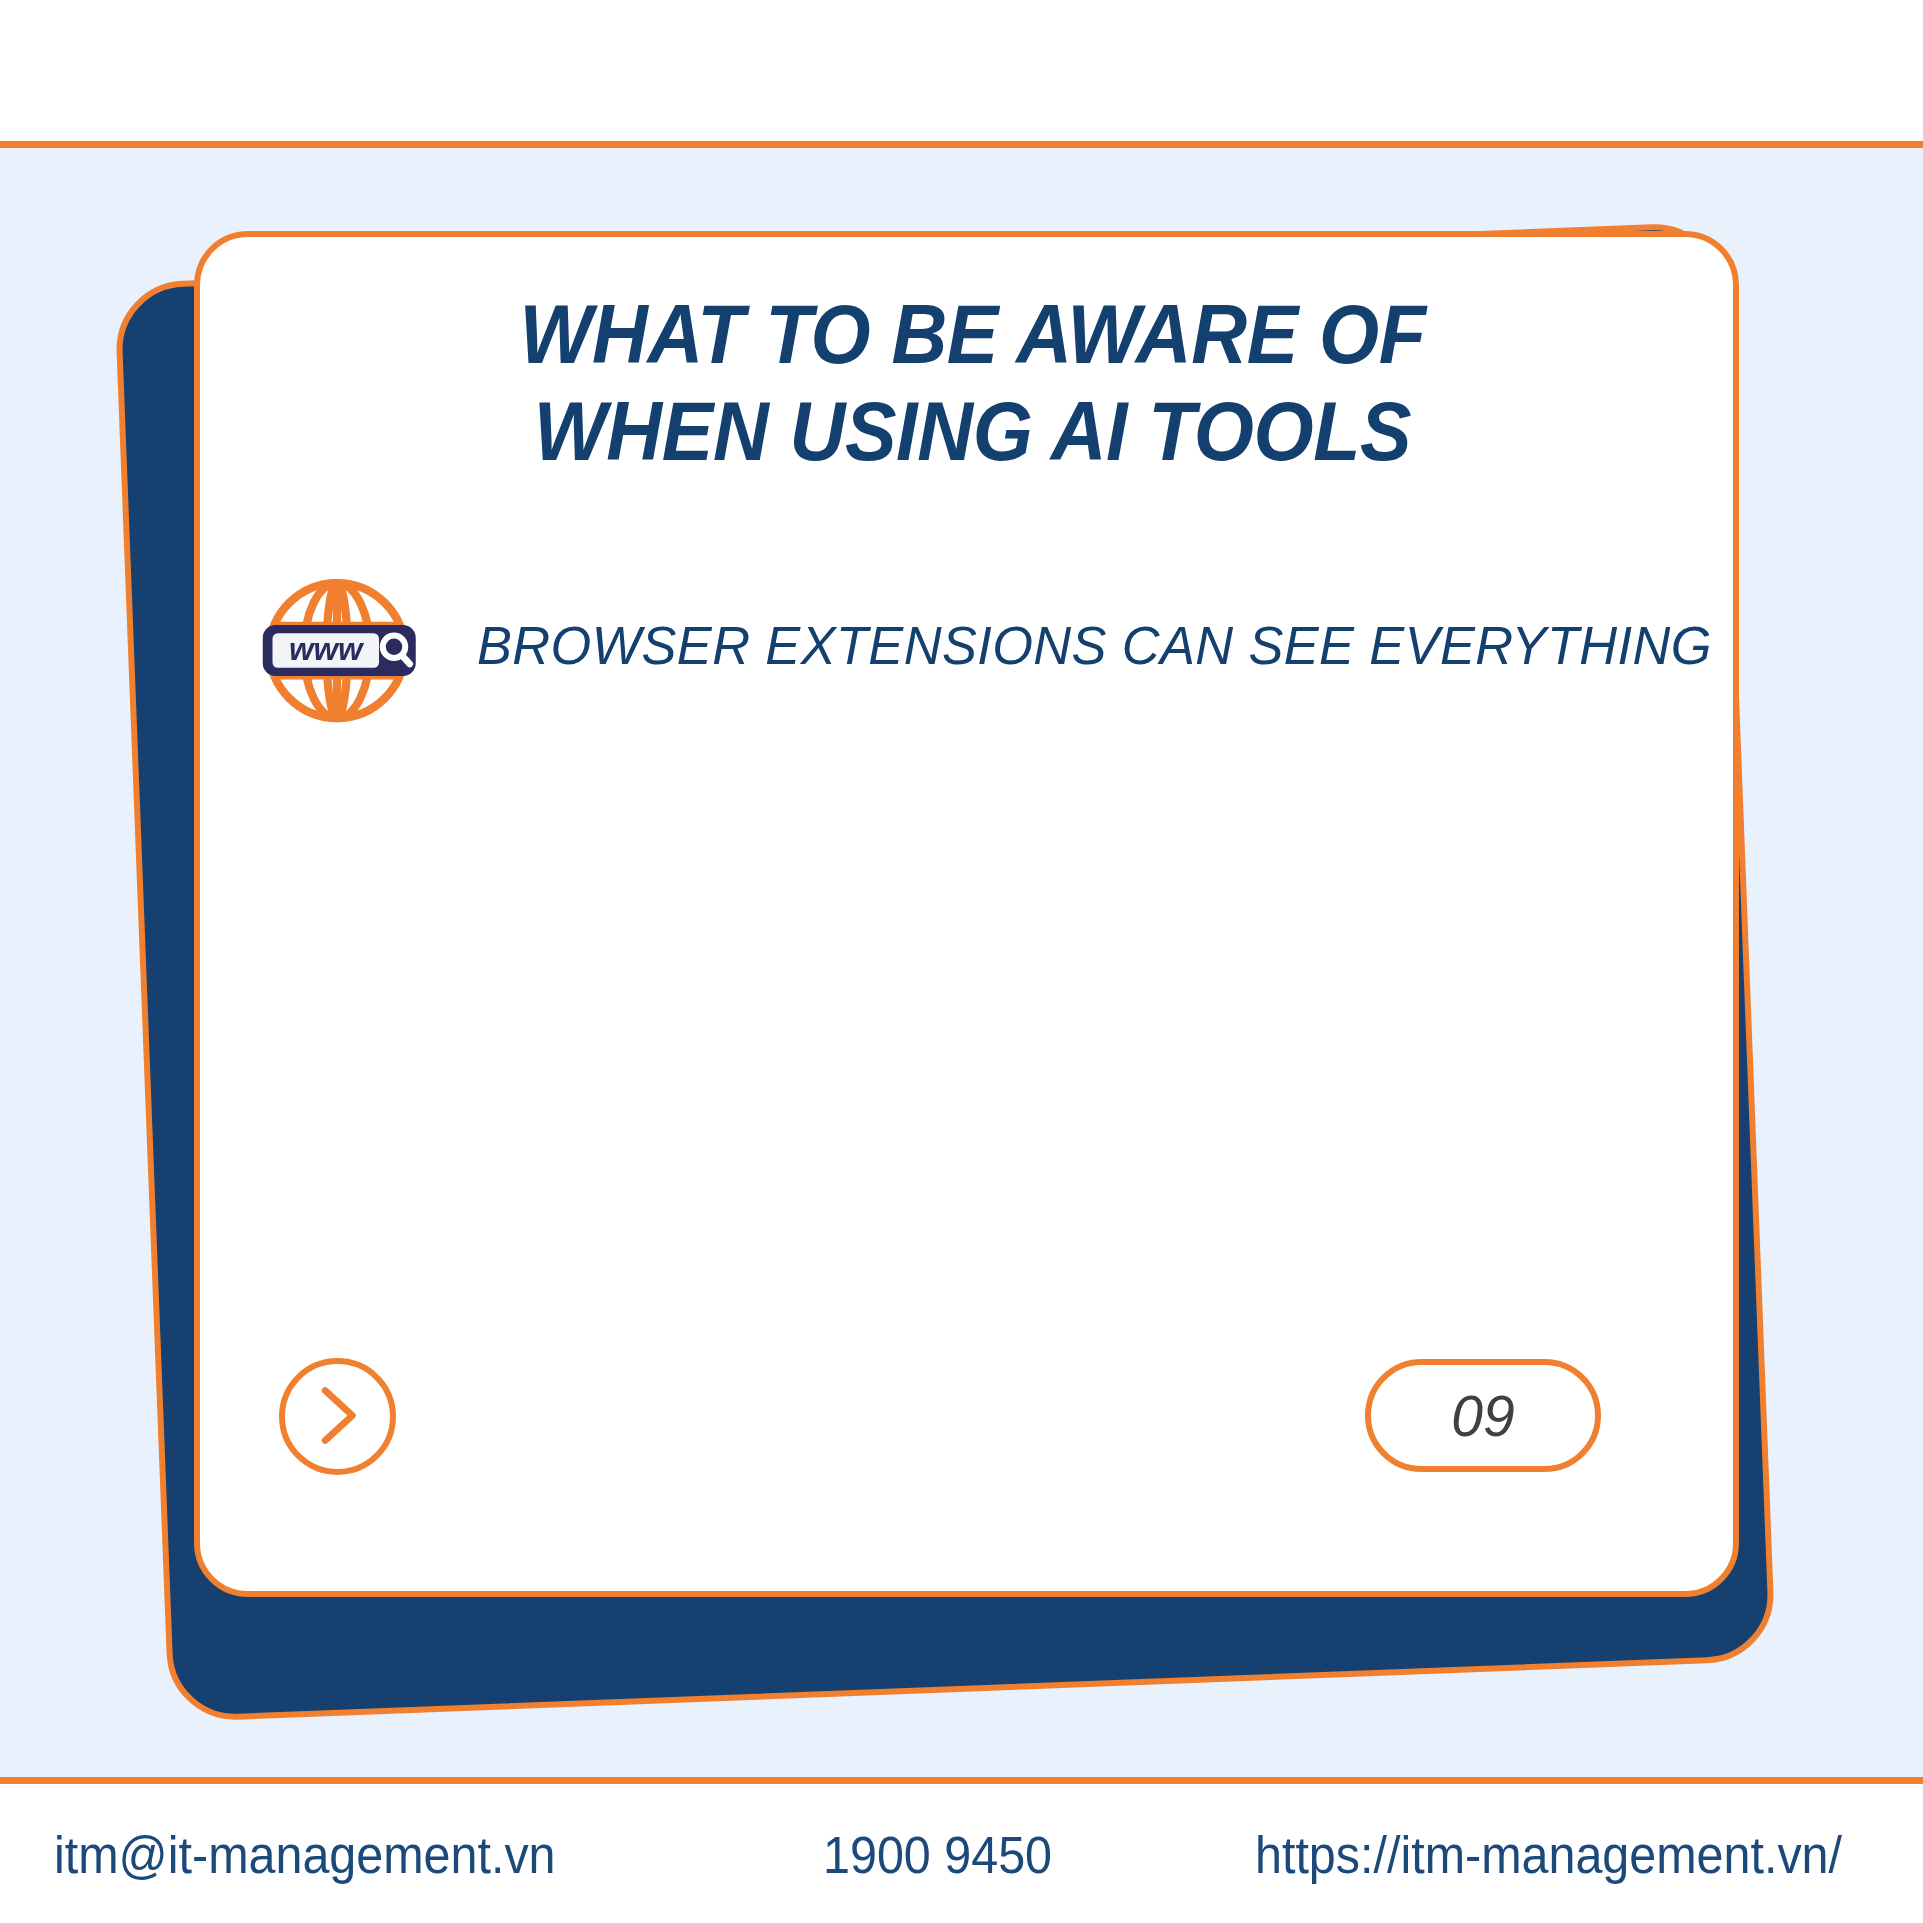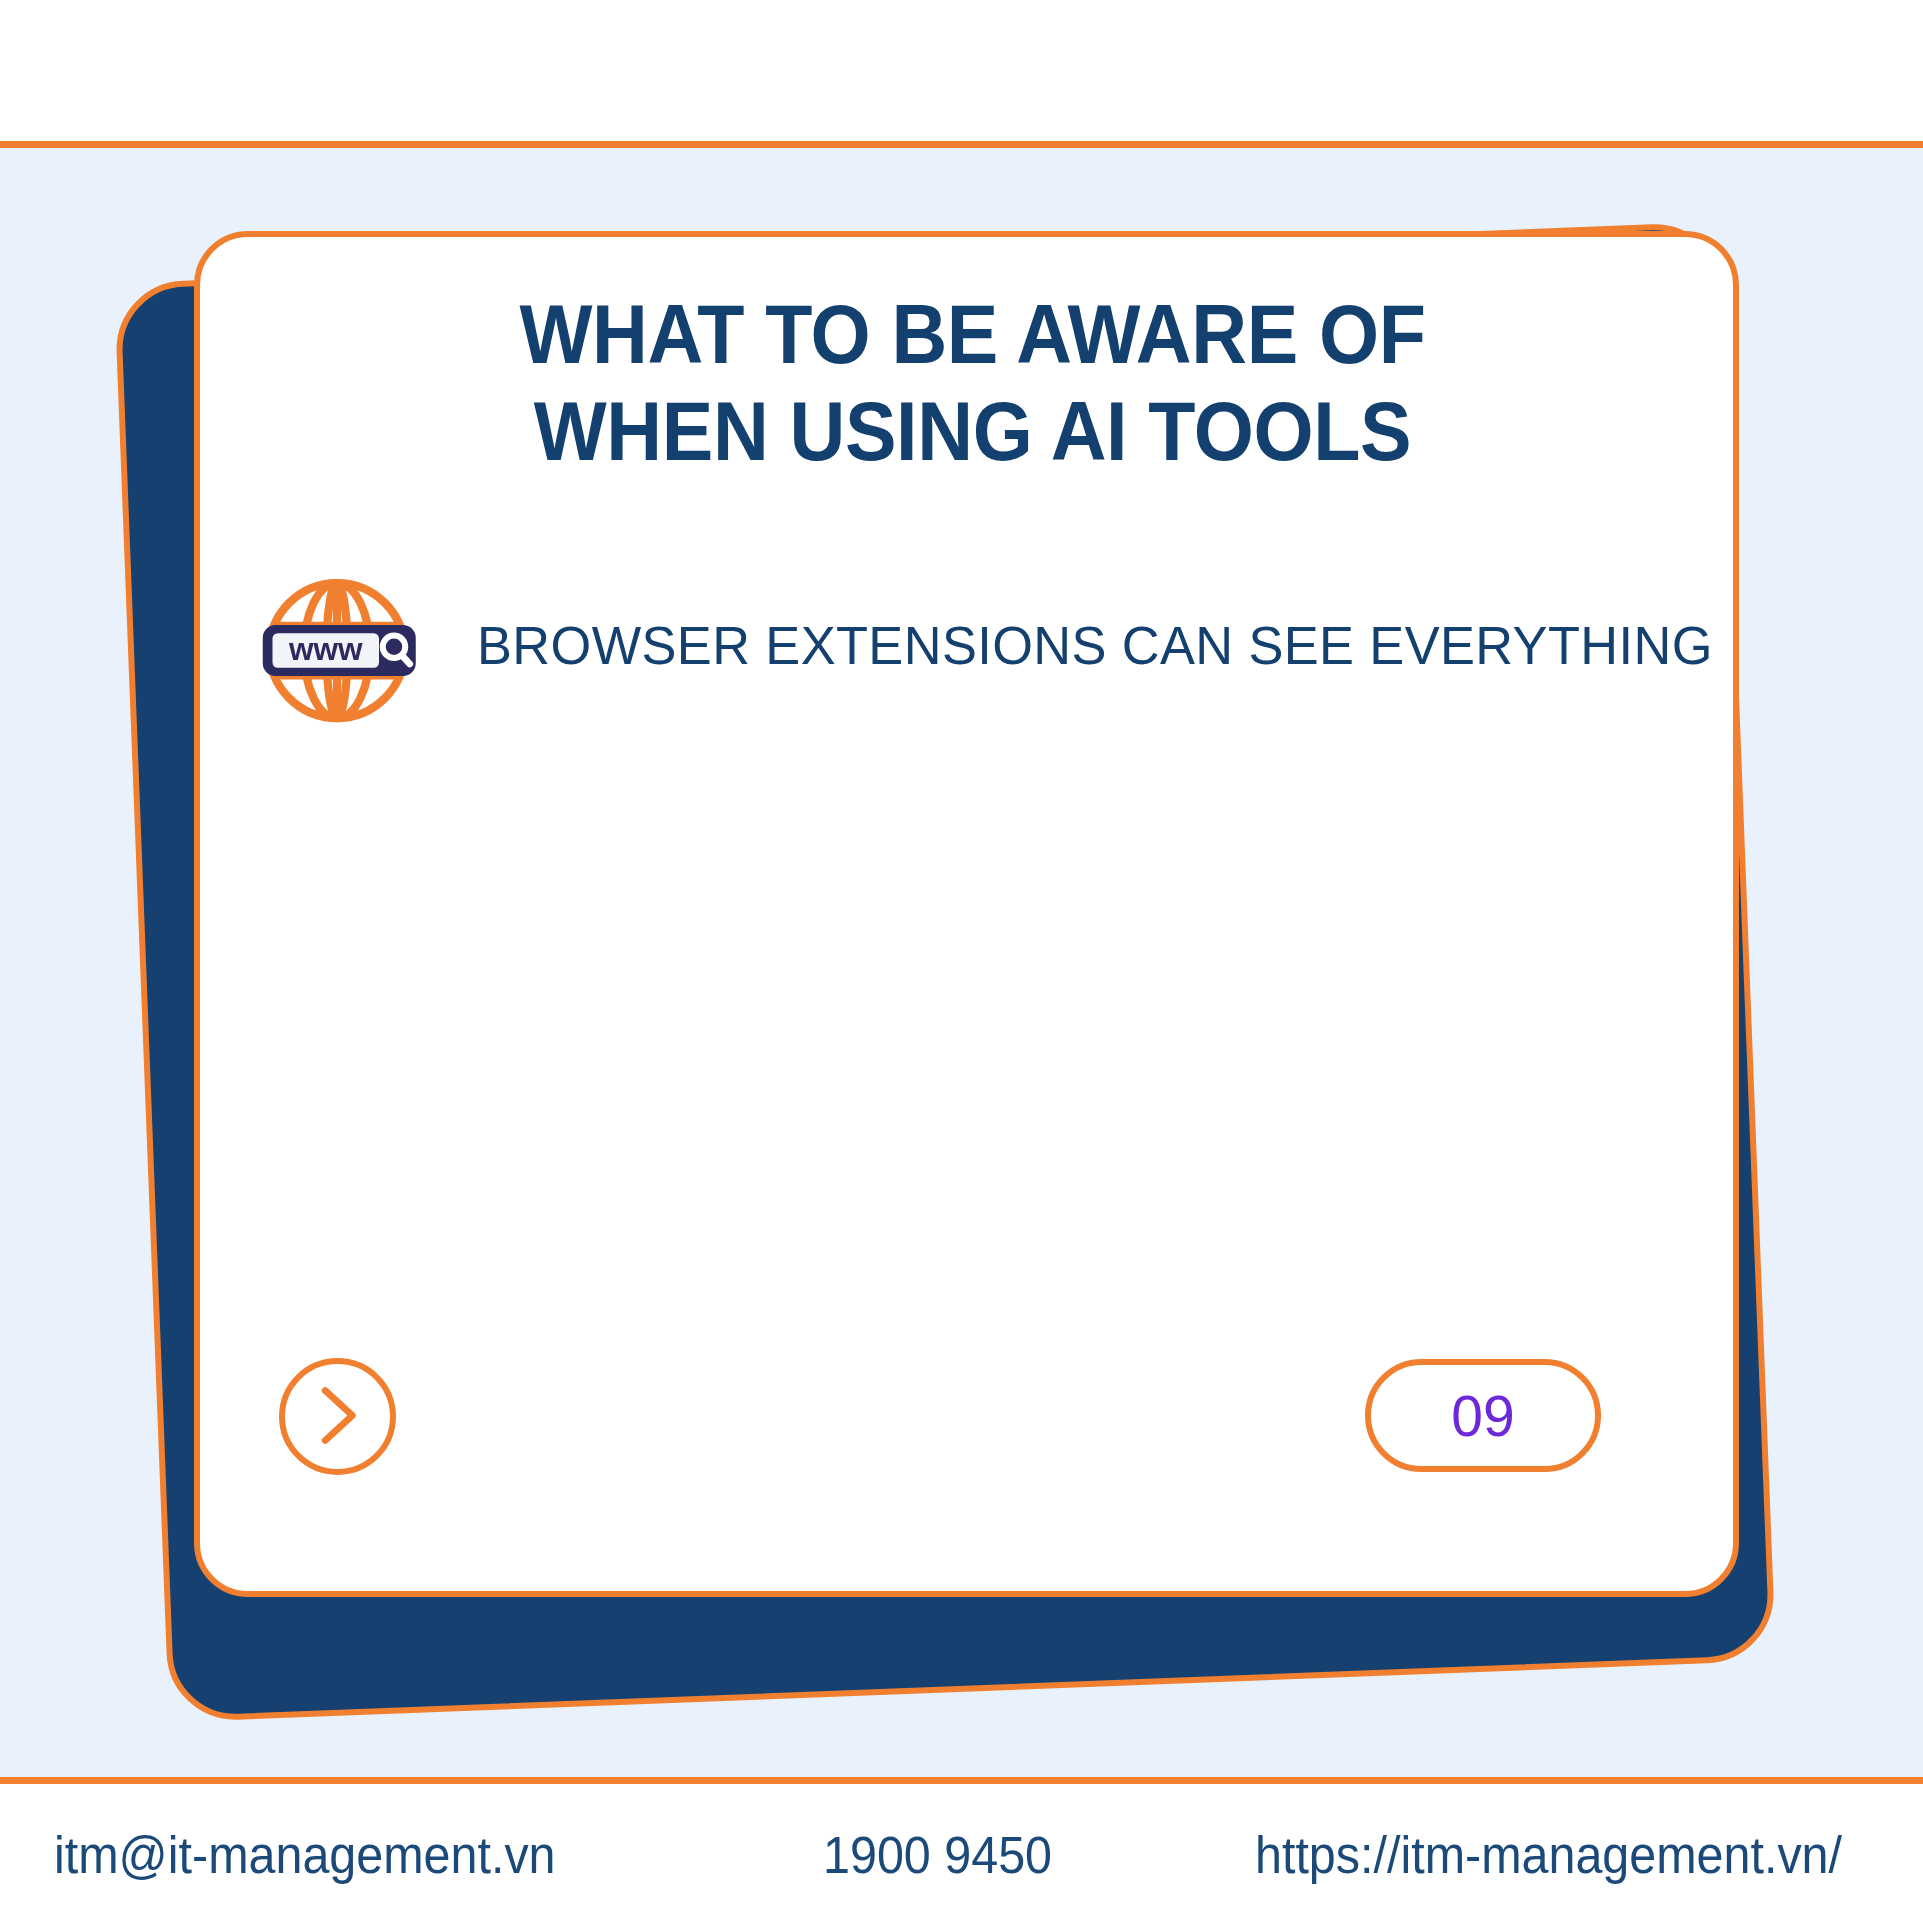--- a/index.html
+++ b/index.html
@@ -44,21 +44,21 @@
     position: absolute;
     left: 0; top: 1784px;
     width: 1924px; height: 140px;
     background: #ffffff;
   }
 
   
   .card-stack {
     position: absolute;
     left: 0; top: 0;
-    width: 1924px; height: 1924px;
+    width: 1924px; height: 1924px; font-style: italic;
   }
   .card-shadow {
     position: absolute;
     left: 141px;
     top: 252px;
     width: 1608px;
     height: 1440px;
     background: #15406F;
     border: 6.8px solid #F08030;
     border-radius: 69px;
@@ -154,21 +154,21 @@
     left: 1165px;
     top: 1122px;
     width: 236px;
     height: 113px;
     border: 6.8px solid #F08030;
     border-radius: 59px;
     box-sizing: border-box;
     display: flex;
     align-items: center;
     justify-content: center;
-    color: #6d28d9;
+    color: #404040;
     font-size: 57px;
     font-weight: 400;
   }
 
   
   .footer-row {
     position: absolute;
     left: 0; top: 1784px;
     width: 1588px; height: 140px;
   }

